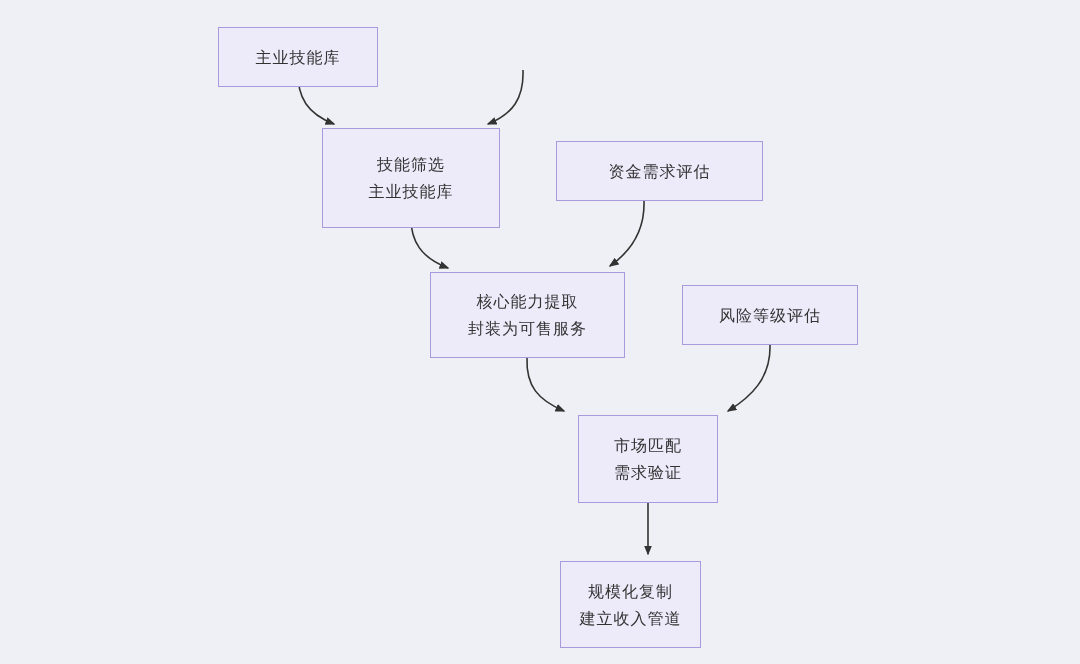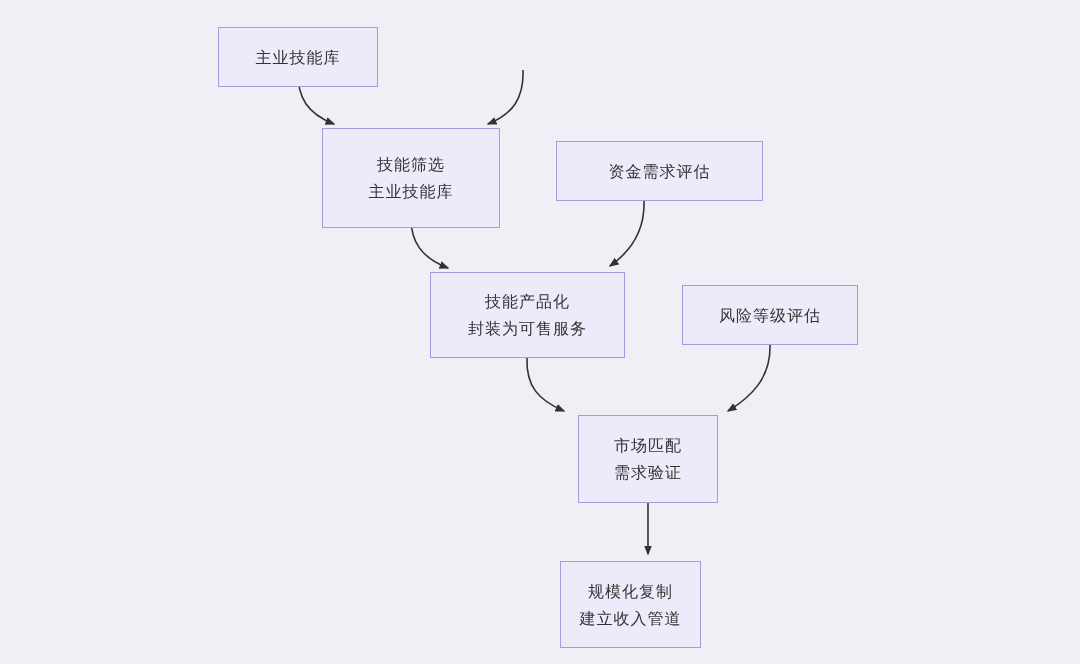--- a/index.html
+++ b/index.html
@@ -72,21 +72,21 @@
   <div class="node" style="left:322px; top:128px; width:178px; height:100px">
     <span>技能筛选</span>
     <span>主业技能库</span>
   </div>
 
   <div class="node" style="left:556px; top:141px; width:207px; height:60px">
     <span>资金需求评估</span>
   </div>
 
   <div class="node" style="left:430px; top:272px; width:195px; height:86px">
-    <span>技能产品化</span>
+    <span>核心能力提取</span>
     <span>封装为可售服务</span>
   </div>
 
   <div class="node" style="left:682px; top:285px; width:176px; height:60px">
     <span>风险等级评估</span>
   </div>
 
   <div class="node" style="left:578px; top:415px; width:140px; height:88px">
     <span>市场匹配</span>
     <span>需求验证</span>

